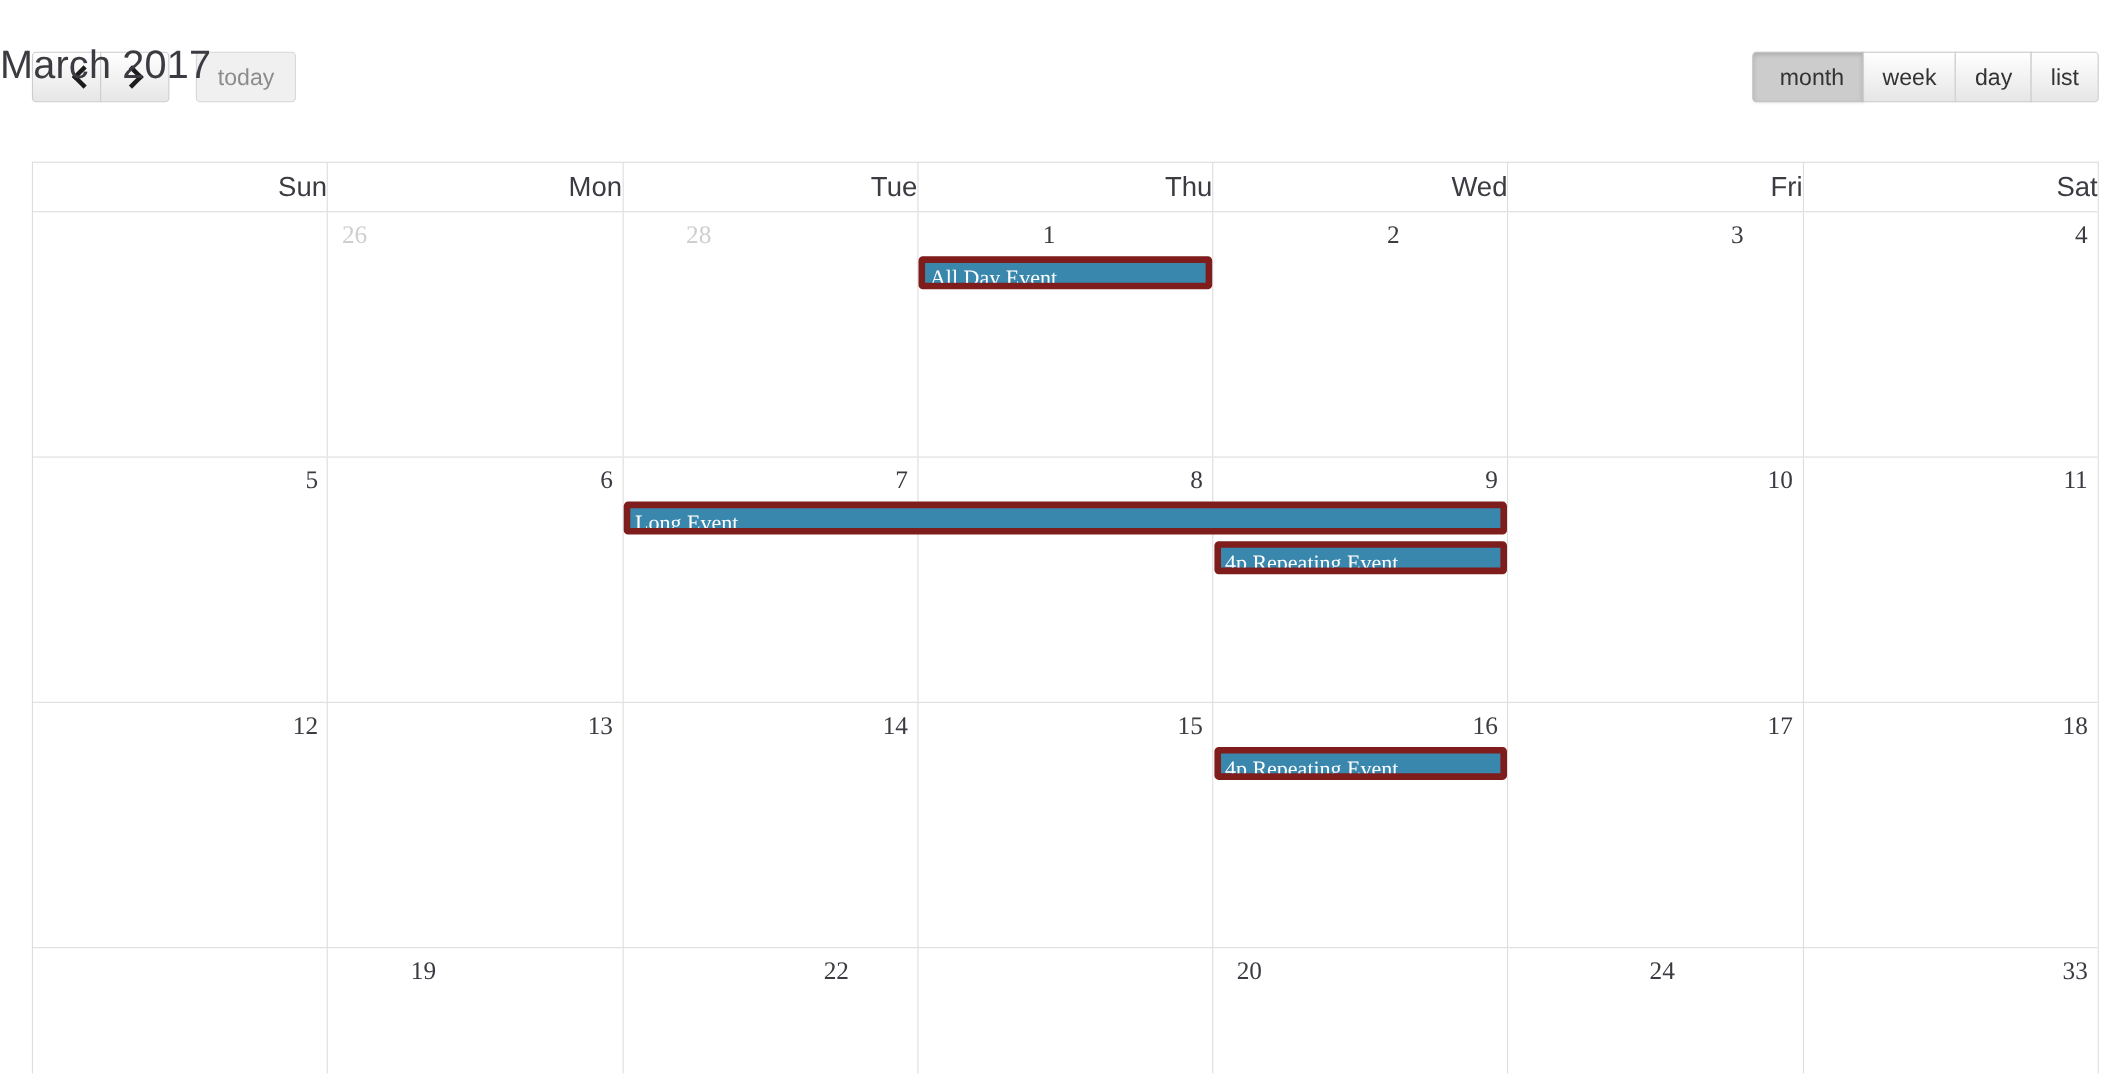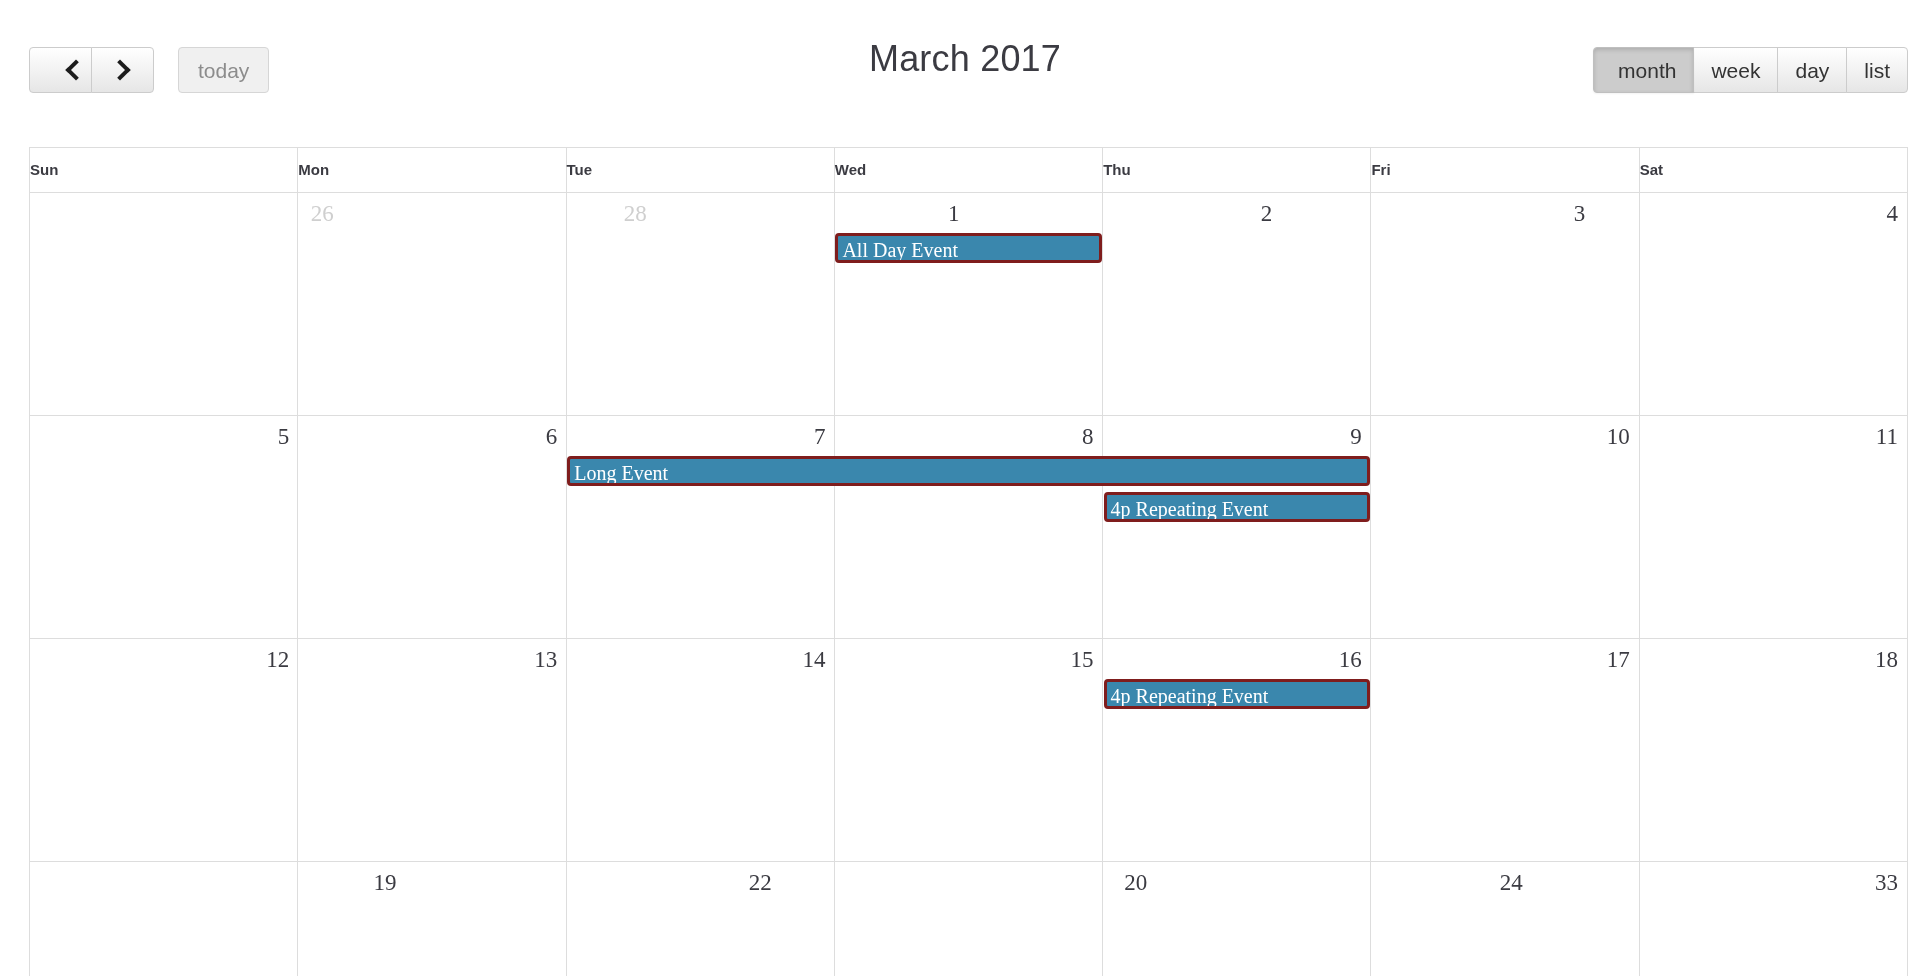--- a/index.html
+++ b/index.html
@@ -26,21 +26,20 @@
     height: 117px;
     padding: 0 29px;
     box-sizing: border-box;
   }
 
   .fc-left  { position: absolute; left: 29px;  top: 47px; display: flex; align-items: flex-start; }
   .fc-right { position: absolute; right: 22px; top: 47px; display: flex; align-items: flex-start; }
   .fc-center {
     position: absolute;
     left: 0; right: 0; top: 36px;
-    text-align: center;
     pointer-events: none;
   }
 
   .fc-title {
     display: inline-block;
     margin: 0;
     font-size: 36px;
     font-weight: normal;
     line-height: 1.25;
     color: #3b3b42;
@@ -143,23 +142,23 @@
 
   .fc-head {
     display: flex;
     height: 45px;
     border-bottom: 1px solid #dddddd;
     box-sizing: border-box;
   }
   .fc-day-header {
     flex: 1 1 0;
     min-width: 0;
-    text-align: left;
-    font-size: 15px;
-    font-weight: bold;
+    text-align: right;
+    font-size: 25px;
+    font-weight: normal;
     color: #3b3b42;
     line-height: 44px;
     border-left: 1px solid #dddddd;
     box-sizing: border-box;
   }
   .fc-day-header:first-child { border-left: 0; }
 
   .fc-body { position: relative; }
 
   .fc-week {
@@ -218,21 +217,21 @@
 
   .fc-event {
     position: relative;
     display: block;
     height: 30px;
     line-height: 29px;
     margin: 0 1px;
     padding: 0 4px;
     box-sizing: border-box;
     background-color: #3a87ad;
-    border: 3px solid #7f1d1d;
+    border: 6px solid #7f1d1d;
     border-radius: 4px;
     color: #ffffff;
     font-size: 20px;
     font-weight: normal;
     white-space: nowrap;
     overflow: hidden;
     cursor: pointer;
   }
 </style>
 </head>
@@ -268,22 +267,22 @@
     </div>
 
   </div>
 
   <div class="fc-view-container">
 
     <div class="fc-head" id="day-header-row">
         <div class="fc-day-header">Sun</div>
         <div class="fc-day-header">Mon</div>
         <div class="fc-day-header">Tue</div>
+        <div class="fc-day-header">Thu</div>
         <div class="fc-day-header">Wed</div>
-        <div class="fc-day-header">Thu</div>
         <div class="fc-day-header">Fri</div>
         <div class="fc-day-header">Sat</div>
       </div>
 
     <div class="fc-body" id="week-body">
         <div class="fc-week">
           <div class="fc-bg">
             <div class="fc-day"></div>
             <div class="fc-day"></div>
             <div class="fc-day"></div>

